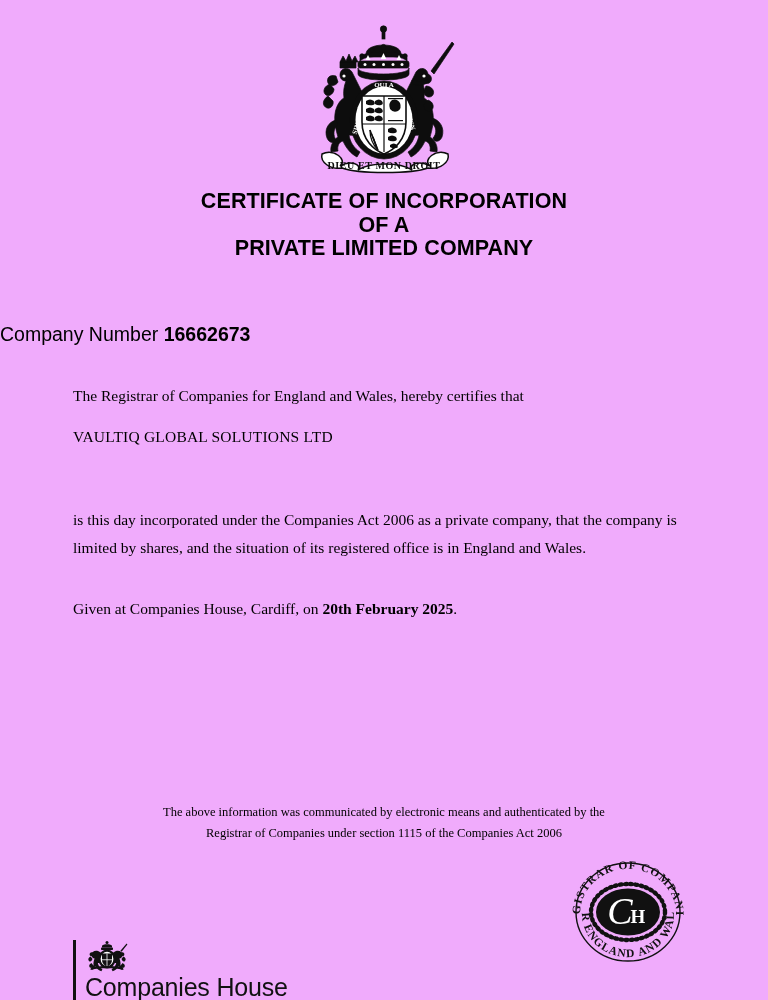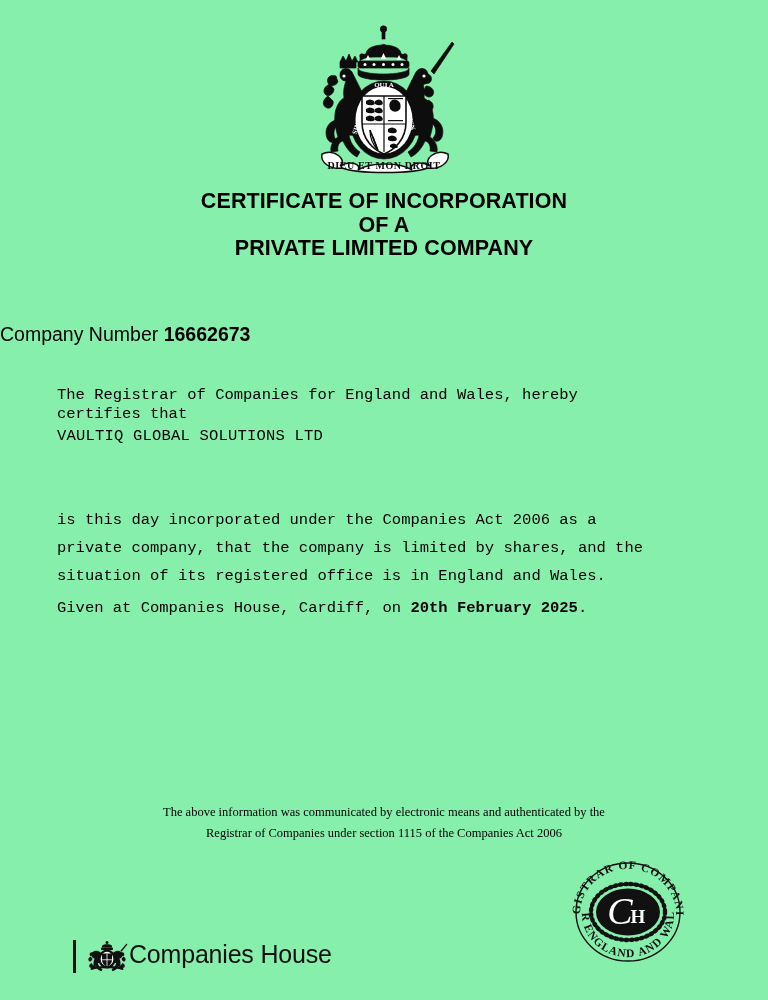--- a/index.html
+++ b/index.html
@@ -13,21 +13,21 @@
     position: relative;
     overflow: hidden;
     font-family: "Liberation Serif", serif;
     color: #000000;
     -webkit-font-smoothing: antialiased;
   }
 
   .page {
     position: absolute;
     inset: 0;
-    background: #86efac;
+    background: #f0abfc;
   }
 
   
   .crest-wrap {
     position: absolute;
     top: 24px;
     left: 0;
     width: 768px;
     display: flex;
     justify-content: center;
@@ -65,23 +65,23 @@
     line-height: 24px;
     font-weight: normal;
   }
   .company-number b {
     font-weight: bold;
   }
 
   
   .body-text {
     position: absolute;
-    left: 57px;
+    left: 73px;
     width: 600px;
-    font-family: Liberation Mono, monospace;
+    font-family: Liberation Serif, serif;
     font-size: 15.5px;
     line-height: 19px;
     text-align: left;
   }
   .certifies-line { top: 386px; }
   .company-name  { top: 427px; font-size: 15.5px; letter-spacing: 0.2px; }
   .incorp-para   { top: 506px; width: 604px; line-height: 28px; }
   .given-line    { top: 599px; }
   .given-line b  { font-weight: bold; }
 
@@ -126,21 +126,21 @@
     align-items: stretch;
   }
   .ch-bar {
     width: 3px;
     background: #111111;
     margin-right: 9px;
     align-self: stretch;
   }
   .ch-right {
     display: flex;
-    flex-direction: row;
+    flex-direction: column;
     justify-content: flex-start;
   }
   .ch-crest { display: block; margin-bottom: 1px; }
   .ch-name {
     font-family: "Liberation Sans", sans-serif;
     font-size: 25px;
     line-height: 28px;
     color: #111111;
     letter-spacing: -0.2px;
   }

